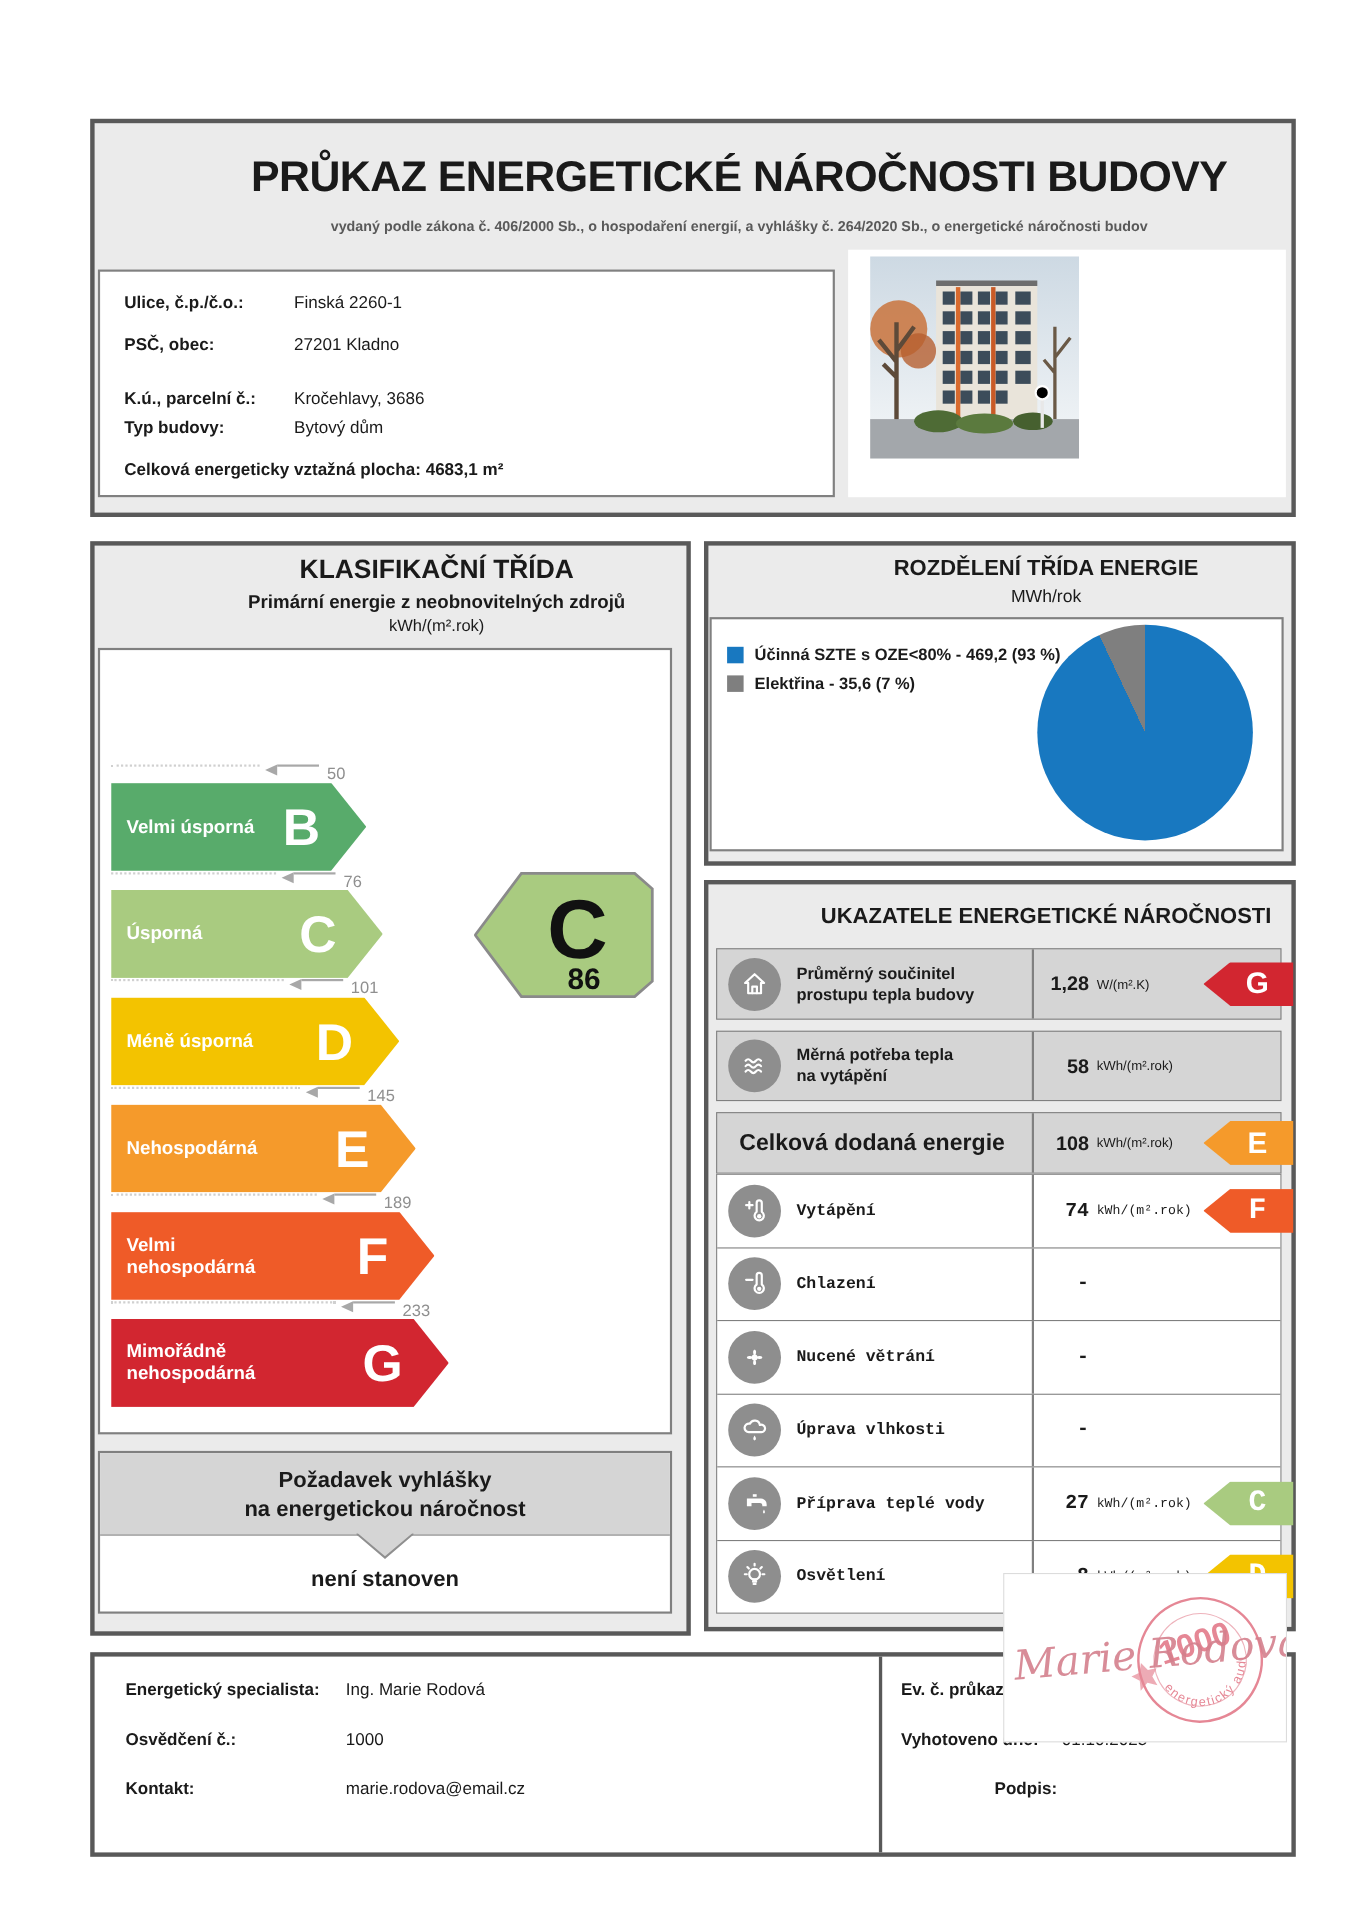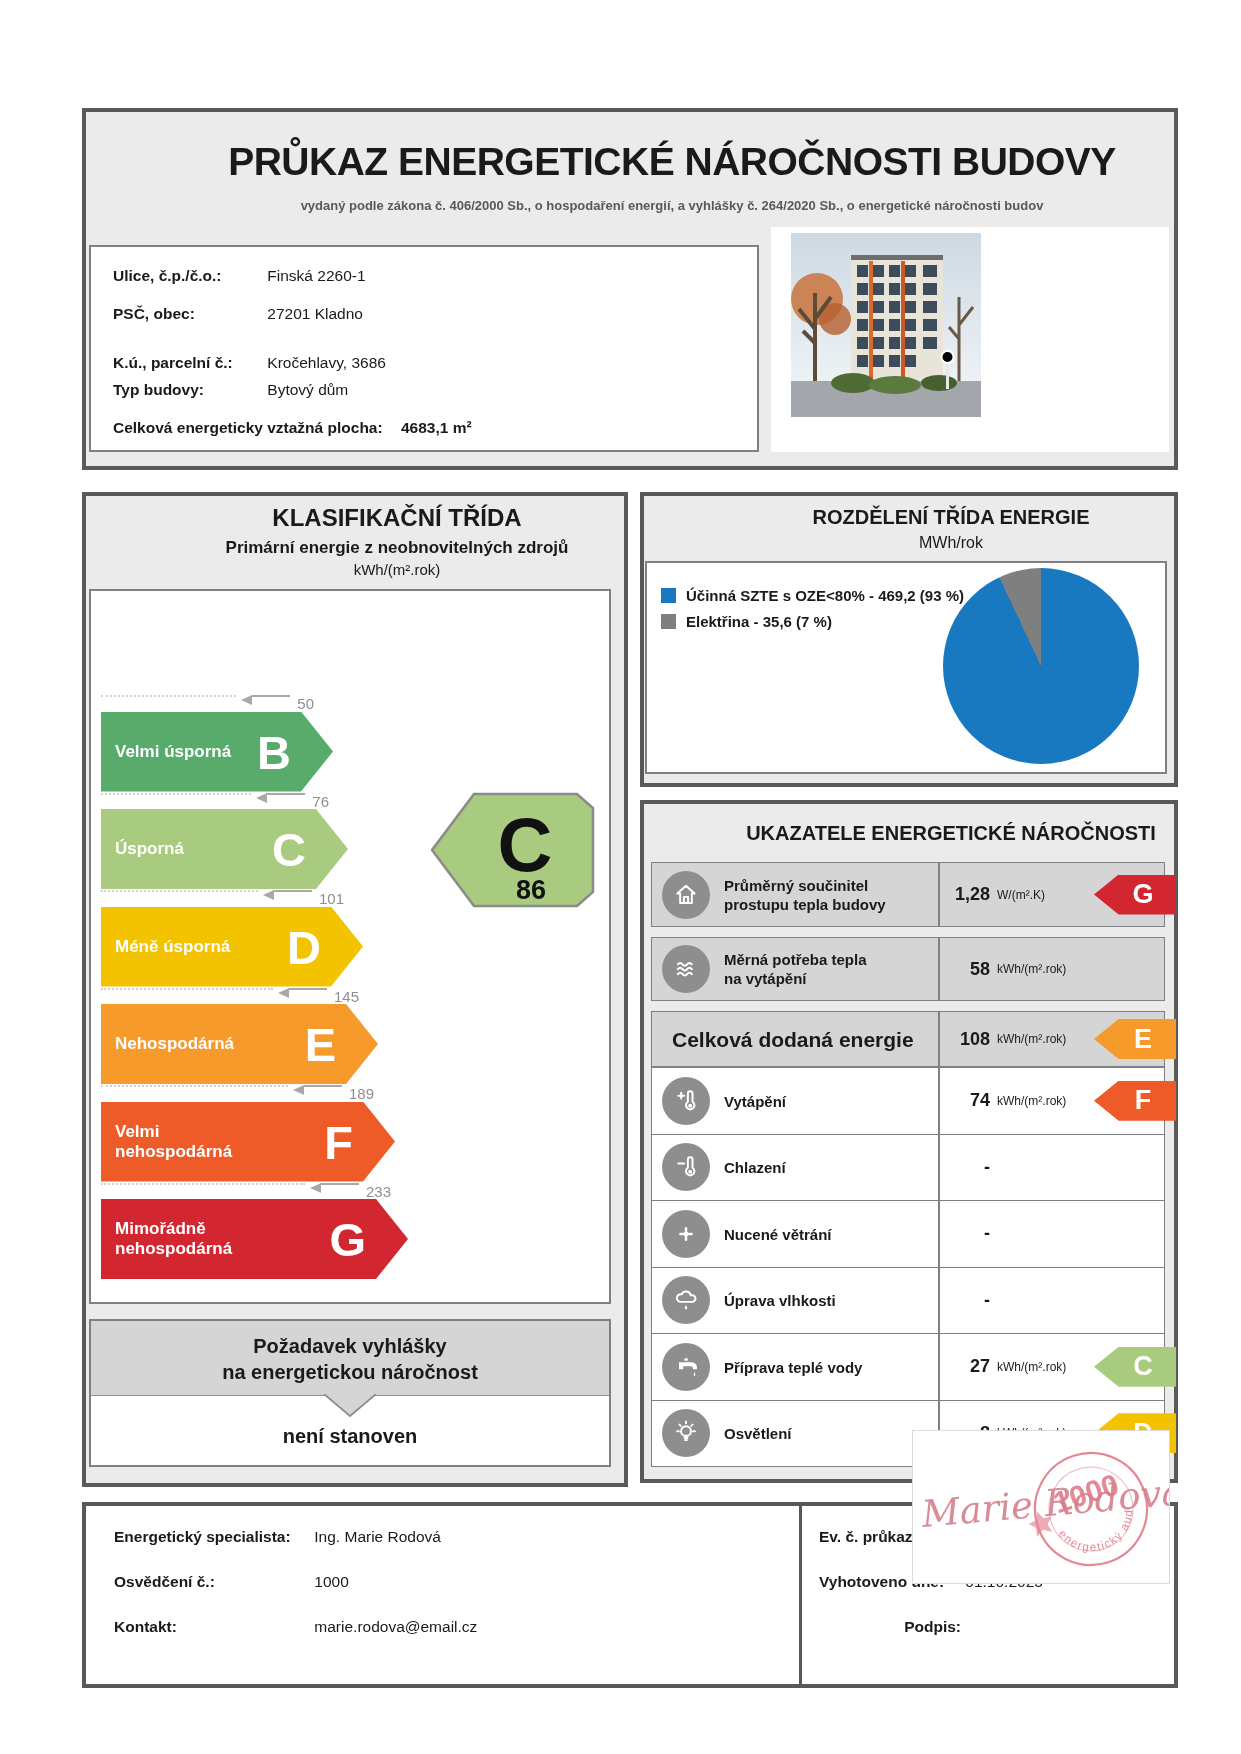--- a/index.html
+++ b/index.html
@@ -7,21 +7,21 @@
         font-family:"Liberation Sans",sans-serif;color:#1a1a1a;overflow:hidden;}
   .panel{position:absolute;box-sizing:border-box;border:4px solid #595959;background:#ebebeb;}
   .white-box{position:absolute;box-sizing:border-box;border:2px solid #808080;background:#fff;}
   .ctr{text-align:center;width:100%;position:absolute;left:0;margin-left:42px;}
 
   
   .doc-title{font-size:39px;font-weight:bold;letter-spacing:-.5px;}
   .doc-sub{font-size:13px;font-weight:bold;color:#595959;}
   .info-row{position:absolute;left:22px;font-size:15.5px;white-space:nowrap;}
   .info-row b{display:inline-block;width:150px;}
-  .area-row b.lbl{width:auto;margin-right:14px;}
+  .area-row b.lbl{width:auto;}
 
   
   .sec-title{font-size:24px;font-weight:bold;}
   .sec-sub1{font-size:17px;font-weight:bold;}
   .sec-sub2{font-size:15px;}
   .band{position:absolute;left:10px;height:80px;
         clip-path:polygon(0 0,calc(100% - 32px) 0,100% 50%,calc(100% - 32px) 100%,0 100%);}
   .band-label{position:absolute;left:14px;top:50%;transform:translateY(-50%);
               color:#fff;font-weight:bold;font-size:17px;line-height:20px;width:155px;}
   .band-letter{position:absolute;right:42px;top:50%;transform:translateY(-50%);
@@ -44,21 +44,21 @@
   .legend-row{display:flex;align-items:center;margin-bottom:9px;}
   .sw{width:15px;height:15px;margin-right:10px;flex:0 0 15px;}
   .legend-txt{font-size:15px;font-weight:bold;white-space:nowrap;}
   #pie{position:absolute;left:296px;top:5px;width:196px;height:196px;border-radius:50%;}
 
   
   .ind-block{position:absolute;left:7px;width:514px;background:#d5d5d5;
              border:1.5px solid #808080;box-sizing:border-box;}
   .ind-multi{position:absolute;left:7px;top:263px;width:514px;height:400px;background:#fff;
              border:1.5px solid #808080;box-sizing:border-box;display:flex;flex-direction:column;}
-  .ind-row{position:relative;flex:1;}
+  .ind-row{position:relative;flex:1;font-family:Liberation Mono, monospace;}
   .ind-multi .ind-row + .ind-row{border-top:1.5px solid #808080;}
   .ind-icon{position:absolute;left:10px;top:50%;transform:translateY(-50%);width:48px;height:48px;
             border-radius:50%;background:#8e8e8e;display:flex;align-items:center;justify-content:center;}
   .ind-label{position:absolute;left:72px;top:50%;transform:translateY(-50%);width:205px;
              font-size:15px;font-weight:bold;line-height:19px;white-space:pre-line;}
   .ind-label.big{left:20px;width:260px;font-size:21px;}
   .ind-sep{position:absolute;left:286px;top:0;bottom:0;width:1.5px;background:#808080;}
   .ind-val{position:absolute;left:286px;top:0;bottom:0;display:flex;align-items:center;}
   .ind-num{width:52px;text-align:right;font-weight:bold;font-size:18px;}
   .ind-unit{font-size:12px;margin-left:7px;width:115px;}

